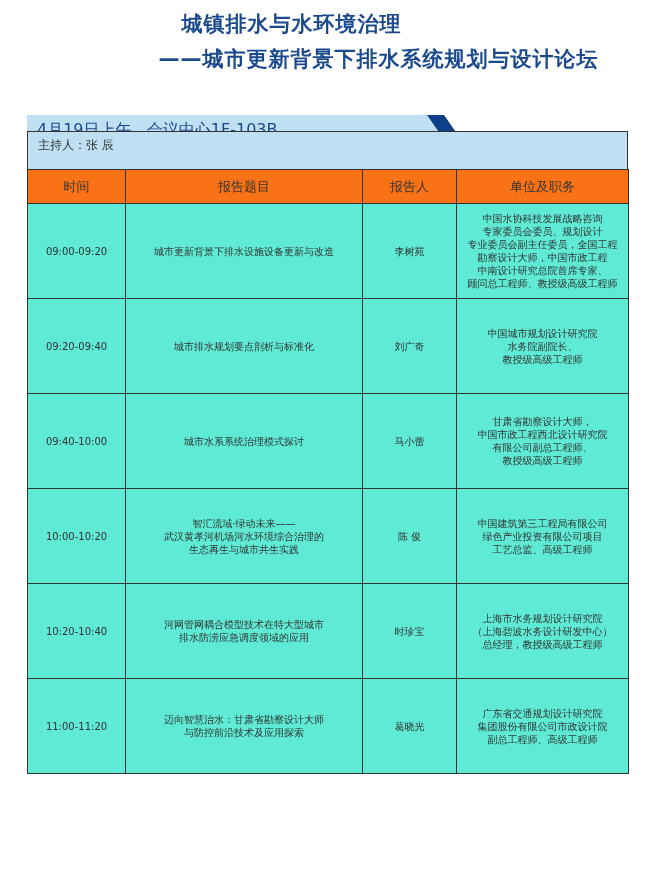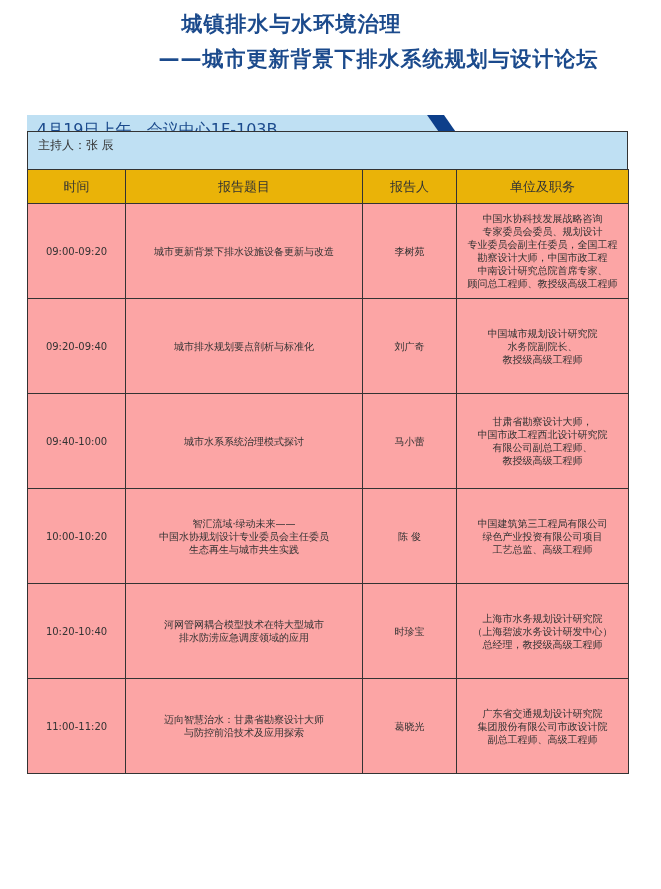--- a/index.html
+++ b/index.html
@@ -8,22 +8,22 @@
   .title1 { position: absolute; top: 10px; left: 0; width: 583px; text-align: center; font-size: 21px; font-weight: bold; color: #1b4a8c; letter-spacing: 1px; }
   .title2 { position: absolute; top: 45px; left: 0; width: 661px; text-align: center; font-size: 21px; font-weight: bold; color: #1b4a8c; letter-spacing: 1px; margin-left: 48px; }
   .banner { position: absolute; top: 95px; left: 27px; width: 601px; height: 36px; margin-top: 20px; }
   .banner-svg { position: absolute; top: 0; left: 0; }
   .banner-text { position: absolute; top: 5px; left: 10px; font-size: 16px; color: #1b4a8c; white-space: pre; }
   .note { position: absolute; top: 18px; right: 0; font-size: 8px; color: #333; text-decoration: underline; }
   .host { position: absolute; top: 131px; left: 27px; width: 601px; height: 38px; background: #bfe0f3; border: 1px solid #333; border-bottom: none; font-size: 12px; color: #333; padding-left: 32px; }
   .host-label { position: absolute; left: 10px; top: 5px; }
   .host-text { position: absolute; left: 108px; top: 5px; line-height: 13px; }
   table { position: absolute; top: 169px; left: 27px; width: 601px; border-collapse: collapse; table-layout: fixed; }
-  th { background: #eab308; font-weight: normal; font-size: 13px; height: 34px; border: 1px solid #333; color: #333; }
-  td { background: #fca5a5; border: 1px solid #333; font-size: 10px; text-align: center; line-height: 13px; height: 95px; color: #333; padding: 0 3px; }
+  th { background: #f97316; font-weight: normal; font-size: 13px; height: 34px; border: 1px solid #333; color: #333; }
+  td { background: #5eead4; border: 1px solid #333; font-size: 10px; text-align: center; line-height: 13px; height: 95px; color: #333; padding: 0 3px; }
   td .l { display: block; }
 </style>
 </head>
 <body>
 
 <div class="title1">城镇排水与水环境治理</div>
 <div class="title2">——城市更新背景下排水系统规划与设计论坛</div>
 
 <div class="banner">
   <svg class="banner-svg" width="601" height="36" viewBox="0 0 601 36">
@@ -91,21 +91,21 @@
           <span class="l">甘肃省勘察设计大师，</span>
           <span class="l">中国市政工程西北设计研究院</span>
           <span class="l">有限公司副总工程师、</span>
           <span class="l">教授级高级工程师</span>
         </td>
       </tr>
       <tr>
         <td>10:00-10:20</td>
         <td>
           <span class="l">智汇流域·绿动未来——</span>
-          <span class="l">中国水协规划设计专业委员会主任委员</span>
+          <span class="l">武汉黄孝河机场河水环境综合治理的</span>
           <span class="l">生态再生与城市共生实践</span>
         </td>
         <td>陈  俊</td>
         <td>
           <span class="l">中国建筑第三工程局有限公司</span>
           <span class="l">绿色产业投资有限公司项目</span>
           <span class="l">工艺总监、高级工程师</span>
         </td>
       </tr>
       <tr>

